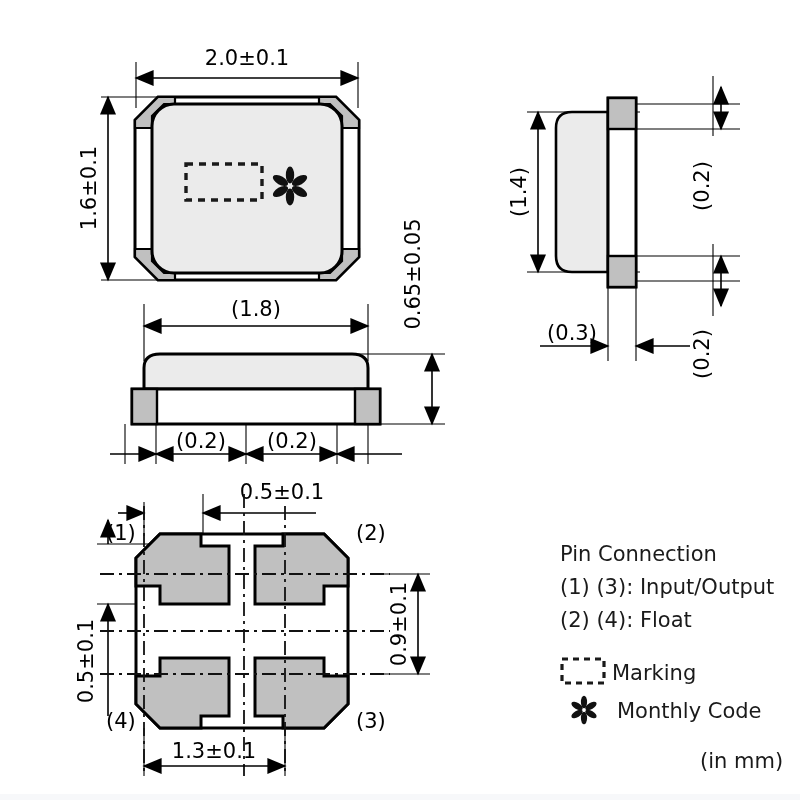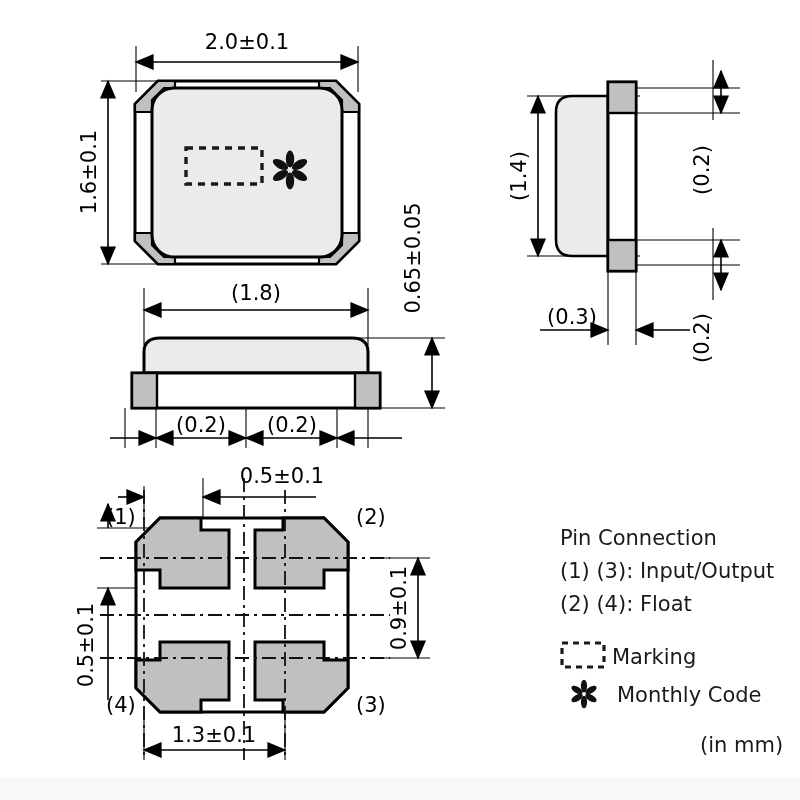--- a/index.html
+++ b/index.html
@@ -10,21 +10,21 @@
   body {
     width: 800px;
     height: 800px;
     font-family: "DejaVu Sans", "Liberation Sans", sans-serif;
     overflow: hidden;
     position: relative;
   }
   #drawing-root {
     position: absolute;
     left: 0;
-    top: 0;
+    top: 16px;
     width: 800px;
     height: 628px;
     border-radius: 15px;
   }
   svg#pkg-drawing {
     display: block;
     width: 800px;
     height: 800px;
     background: #ffffff;
   }

